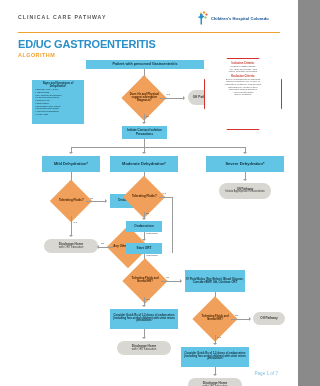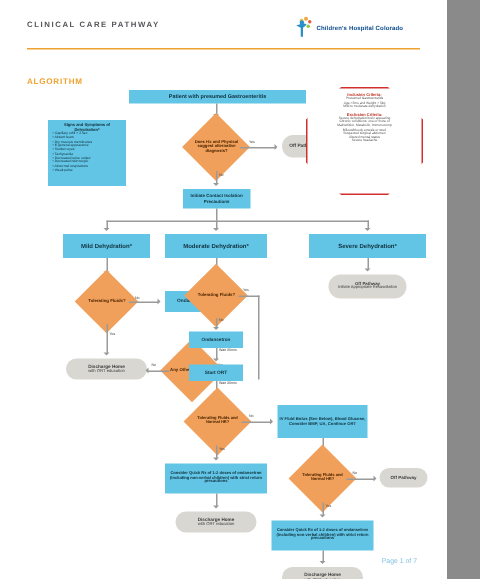--- a/index.html
+++ b/index.html
@@ -56,20 +56,21 @@
         <circle cx="25" cy="9" r="2.2" fill="#e8553c"></circle>
         <circle cx="14" cy="7" r="2.2" fill="#f2c53c"></circle>
         <circle cx="23" cy="15" r="2.2" fill="#8ec63f"></circle>
         <path d="M13 12 q5 -2 8 1 l-5 4 v12 h-3 v-12 l-6 -3 z" fill="#2b8fc9"></path>
         <circle cx="14.5" cy="10" r="3" fill="#2b8fc9"></circle>
       </svg>
       <div class="logo-text">Children's Hospital Colorado</div>
     </div>
   </div>
   <div class="rule"></div>
+  <div class="title">ED/UC GASTROENTERITIS</div>
   <div class="subtitle">ALGORITHM</div>
 
   <div class="chart">
 
     <div class="node blue" style="left:86px;top:2px;width:118px;height:9px;font-size:3.6px;">
       <span>Patient with presumed Gastroenteritis</span>
     </div>
     <div class="ln" style="left:144px;top:11px;width:.7px;height:8px;"></div>
     <div class="arw arw-d" style="left:142px;top:18px;"></div>
 

